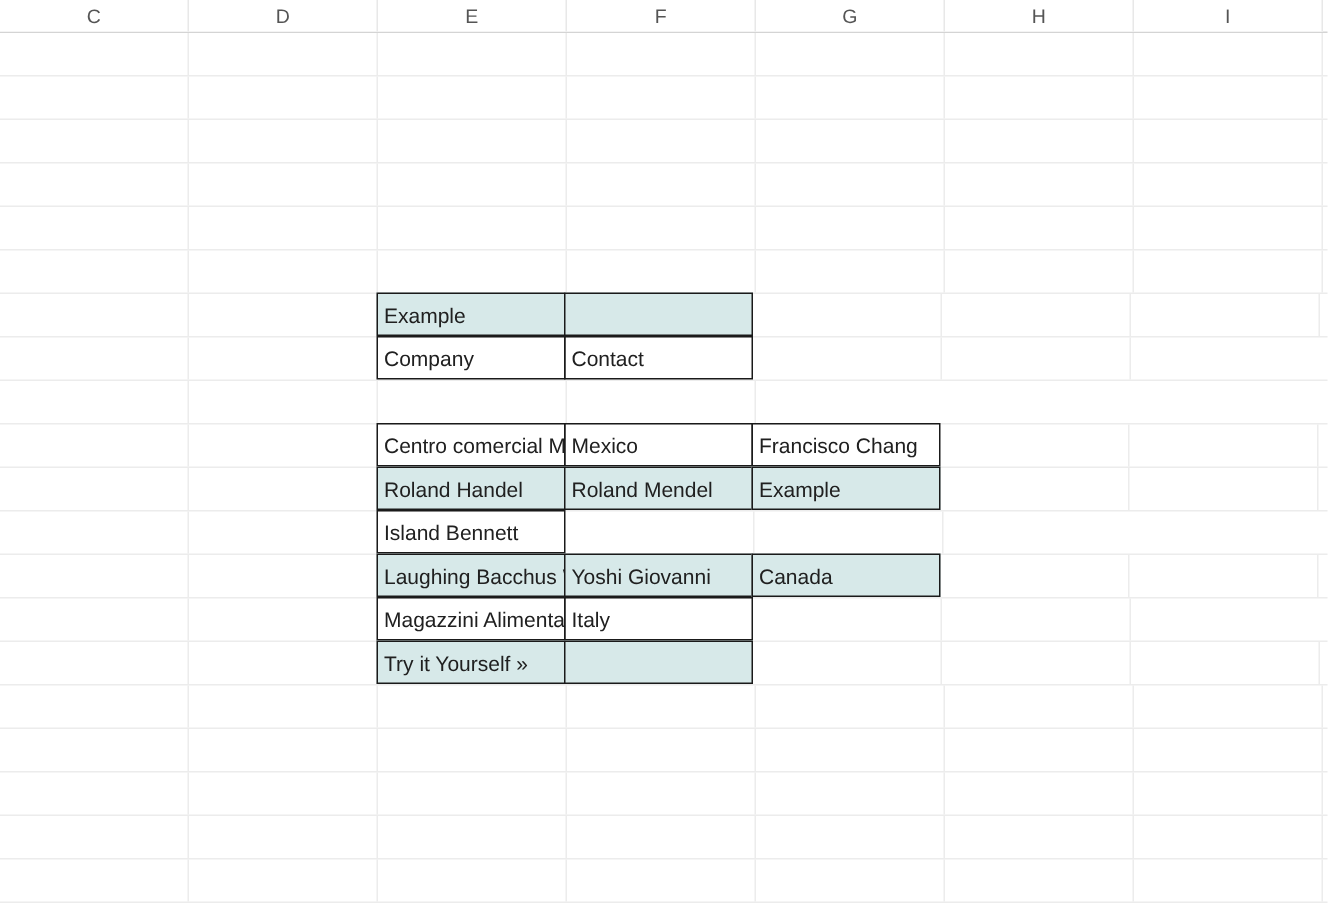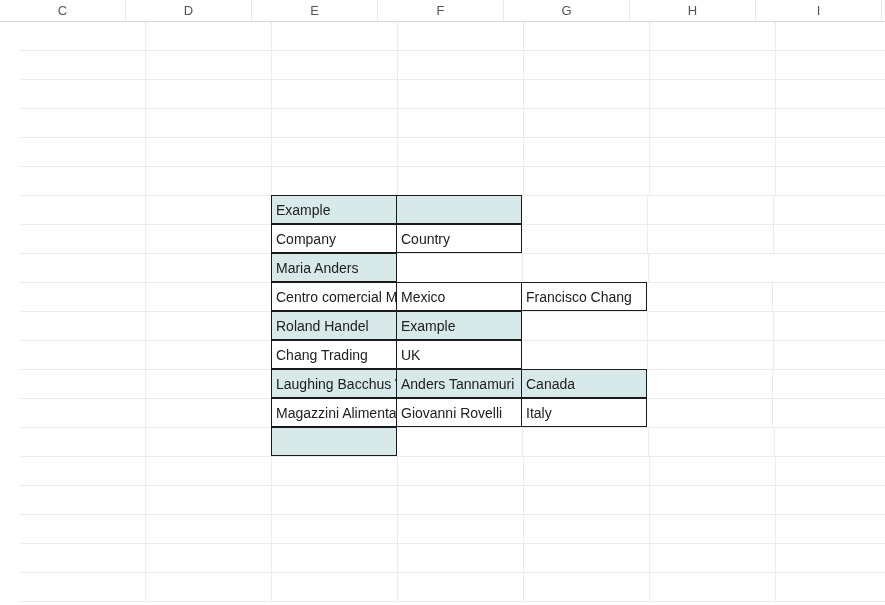--- a/index.html
+++ b/index.html
@@ -25,21 +25,20 @@
       flex: 0 0 126px;
       text-align: center;
       font-size: 13px;
       color: #555;
       line-height: 22px;
       border-right: 1px solid #e8e8e8;
       background: #ffffff;
     }
     .grid {
       position: relative;
-      padding-left: 20px;
     }
     .row {
       display: flex;
       height: 29px;
       border-bottom: 1px solid #ececec;
     }
     .cell {
       flex: 0 0 126px;
       border-right: 1px solid #ececec;
       padding: 0 4px;
@@ -136,77 +135,76 @@
         <div class="cell tinted bordered">Example</div>
         <div class="cell tinted bordered"></div>
         <div class="cell"></div>
         <div class="cell"></div>
         <div class="cell"></div>
       </div>
       <div class="row">
         <div class="cell"></div>
         <div class="cell"></div>
         <div class="cell bordered">Company</div>
-        <div class="cell bordered">Country</div>
-        <div class="cell"></div>
-        <div class="cell"></div>
-      </div>
-      <div class="row">
-        <div class="cell"></div>
-        <div class="cell"></div>
-        <div class="cell tinted bordered">Maria Anders</div>
+        <div class="cell bordered">Contact</div>
+        <div class="cell"></div>
+        <div class="cell"></div>
+      </div>
+      <div class="row">
+        <div class="cell"></div>
+        <div class="cell"></div>
         <div class="cell"></div>
         <div class="cell"></div>
       </div>
       <div class="row">
         <div class="cell"></div>
         <div class="cell"></div>
         <div class="cell bordered">Centro comercial Moctezuma</div>
         <div class="cell bordered">Mexico</div>
         <div class="cell bordered">Francisco Chang</div>
         <div class="cell"></div>
         <div class="cell"></div>
       </div>
       <div class="row">
         <div class="cell"></div>
         <div class="cell"></div>
         <div class="cell tinted bordered">Roland Handel</div>
+        <div class="cell tinted bordered">Roland Mendel</div>
         <div class="cell tinted bordered">Example</div>
         <div class="cell"></div>
         <div class="cell"></div>
       </div>
       <div class="row">
         <div class="cell"></div>
         <div class="cell"></div>
-        <div class="cell bordered">Chang Trading</div>
-        <div class="cell bordered">UK</div>
+        <div class="cell bordered">Island Bennett</div>
         <div class="cell"></div>
         <div class="cell"></div>
       </div>
       <div class="row">
         <div class="cell"></div>
         <div class="cell"></div>
         <div class="cell tinted bordered">Laughing Bacchus Winecellars</div>
-        <div class="cell tinted bordered">Anders Tannamuri</div>
+        <div class="cell tinted bordered">Yoshi Giovanni</div>
         <div class="cell tinted bordered">Canada</div>
         <div class="cell"></div>
         <div class="cell"></div>
       </div>
       <div class="row">
         <div class="cell"></div>
         <div class="cell"></div>
         <div class="cell bordered">Magazzini Alimentari Riuniti</div>
-        <div class="cell bordered">Giovanni Rovelli</div>
         <div class="cell bordered">Italy</div>
         <div class="cell"></div>
         <div class="cell"></div>
       </div>
       <div class="row">
         <div class="cell"></div>
         <div class="cell"></div>
+        <div class="cell tinted bordered">Try it Yourself »</div>
         <div class="cell tinted bordered"></div>
         <div class="cell"></div>
         <div class="cell"></div>
         <div class="cell"></div>
       </div>
       <div class="row">
         <div class="cell"></div>
         <div class="cell"></div>
         <div class="cell"></div>
         <div class="cell"></div>

